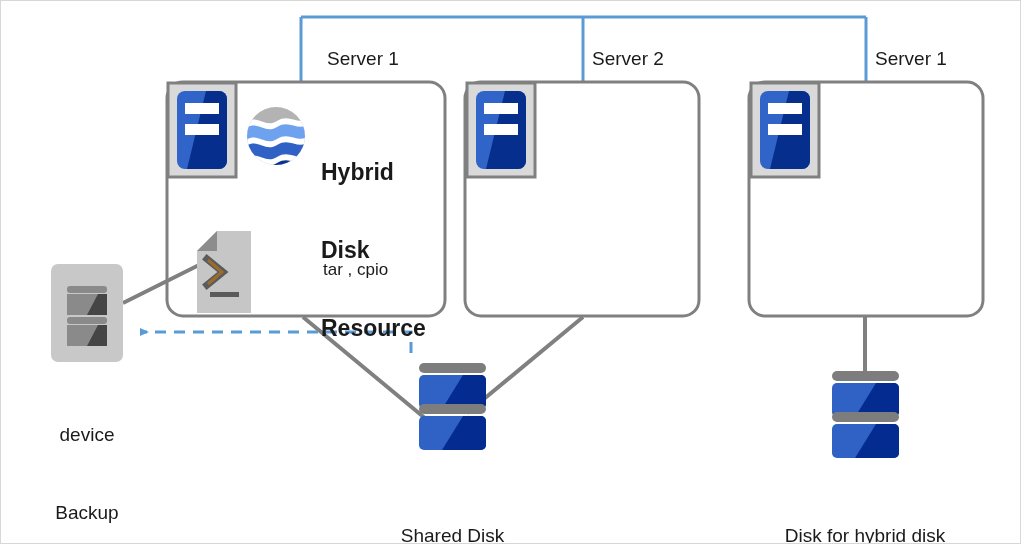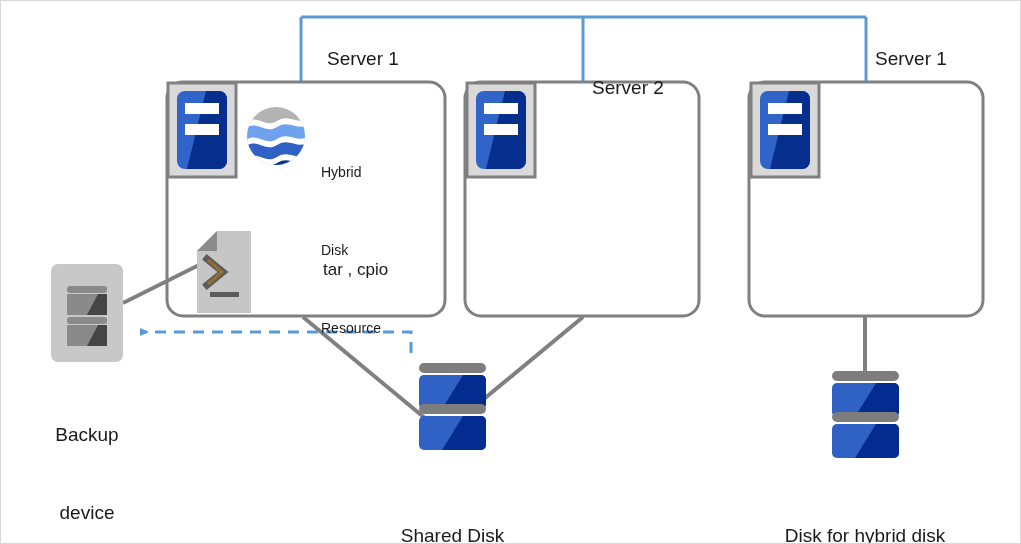--- a/index.html
+++ b/index.html
@@ -31,22 +31,23 @@
     position: absolute;
     color: #1a1a1a;
     font-size: 19px;
     line-height: 25px;
     white-space: pre;
   }
   .server-title {
     font-size: 19px;
   }
   .res-label {
-    font-size: 14px;
+    font-size: 23px;
     line-height: 26px;
+    font-weight: bold;
   }
   .mono-label {
     font-size: 17px;
   }
   .cap {
     font-size: 19px;
     line-height: 26px;
     text-align: center;
   }
 </style>
@@ -168,35 +169,35 @@
       <rect x="831" y="382" width="67" height="34" rx="5" ry="5" fill="#2f62c4"></rect>
       <path d="M875,382 L893,382 A5,5 0 0 1 898,387 L898,411 A5,5 0 0 1 893,416 L854,416 Z" fill="#042b8f"></path>
       <rect x="831" y="411" width="67" height="10" rx="5" ry="5" fill="#7d7d7d"></rect>
       <rect x="831" y="423" width="67" height="34" rx="5" ry="5" fill="#2f62c4"></rect>
       <path d="M875,423 L893,423 A5,5 0 0 1 898,428 L898,452 A5,5 0 0 1 893,457 L854,457 Z" fill="#042b8f"></path>
     </g>
   </svg>
 
   <div class="lbl server-title" style="left:326px; top:45px;">Server 1</div>
 
-  <div class="lbl server-title" style="left:591px; top:45px;margin-top:29px;">Server 2</div>
+  <div class="lbl server-title" style="left:591px; top:45px;">Server 2</div>
 
   <div class="lbl server-title" style="left:874px; top:45px;">Server 1</div>
 
   <div class="lbl res-label" style="left:320px; top:106px;">
     <div>Hybrid</div>
     <div>Disk</div>
     <div>Resource</div>
   </div>
 
   <div class="lbl mono-label" style="left:274px; top:256px;margin-left:48px;">tar , cpio</div>
 
   <div class="lbl cap" style="left:26px; top:369px; width:120px;">
+    <div>device</div>
     <div>Backup</div>
-    <div>device</div>
   </div>
 
   <div class="lbl cap" style="left:311px; top:470px; width:281px;">
     <div>Shared Disk</div>
     
   </div>
 
   <div class="lbl cap" style="left:733px; top:470px; width:262px;">
     <div>Disk for hybrid disk</div>
     

